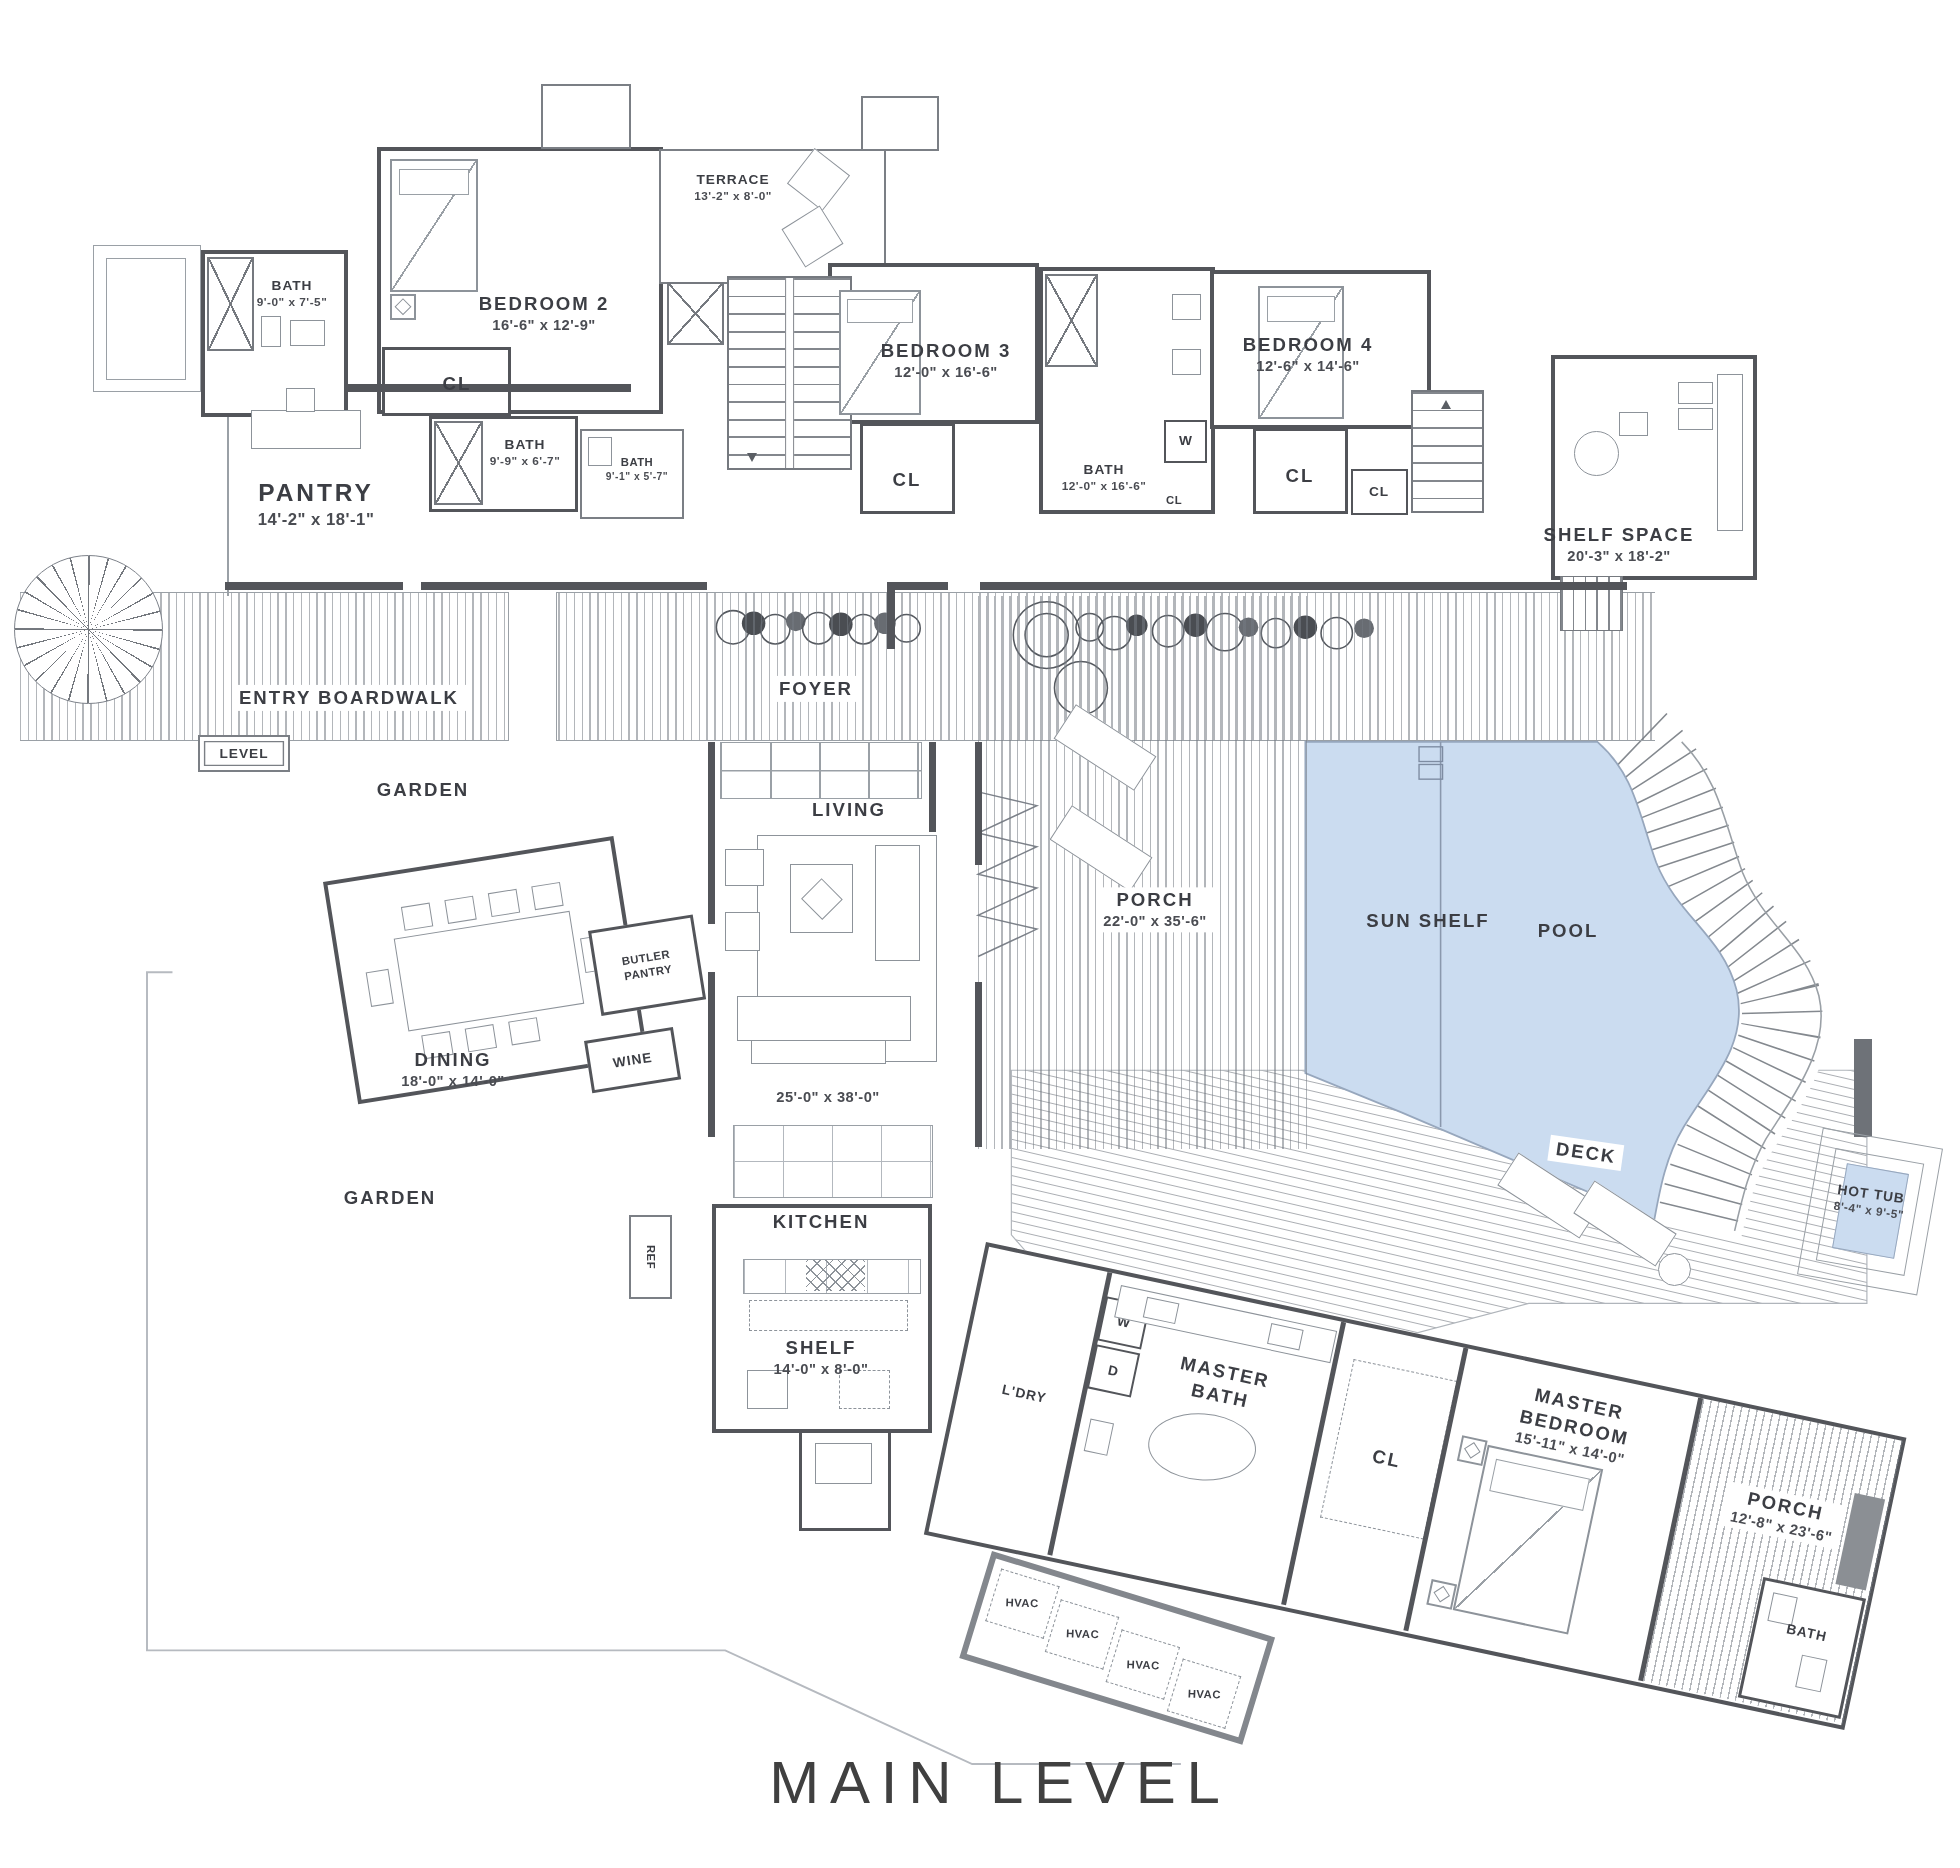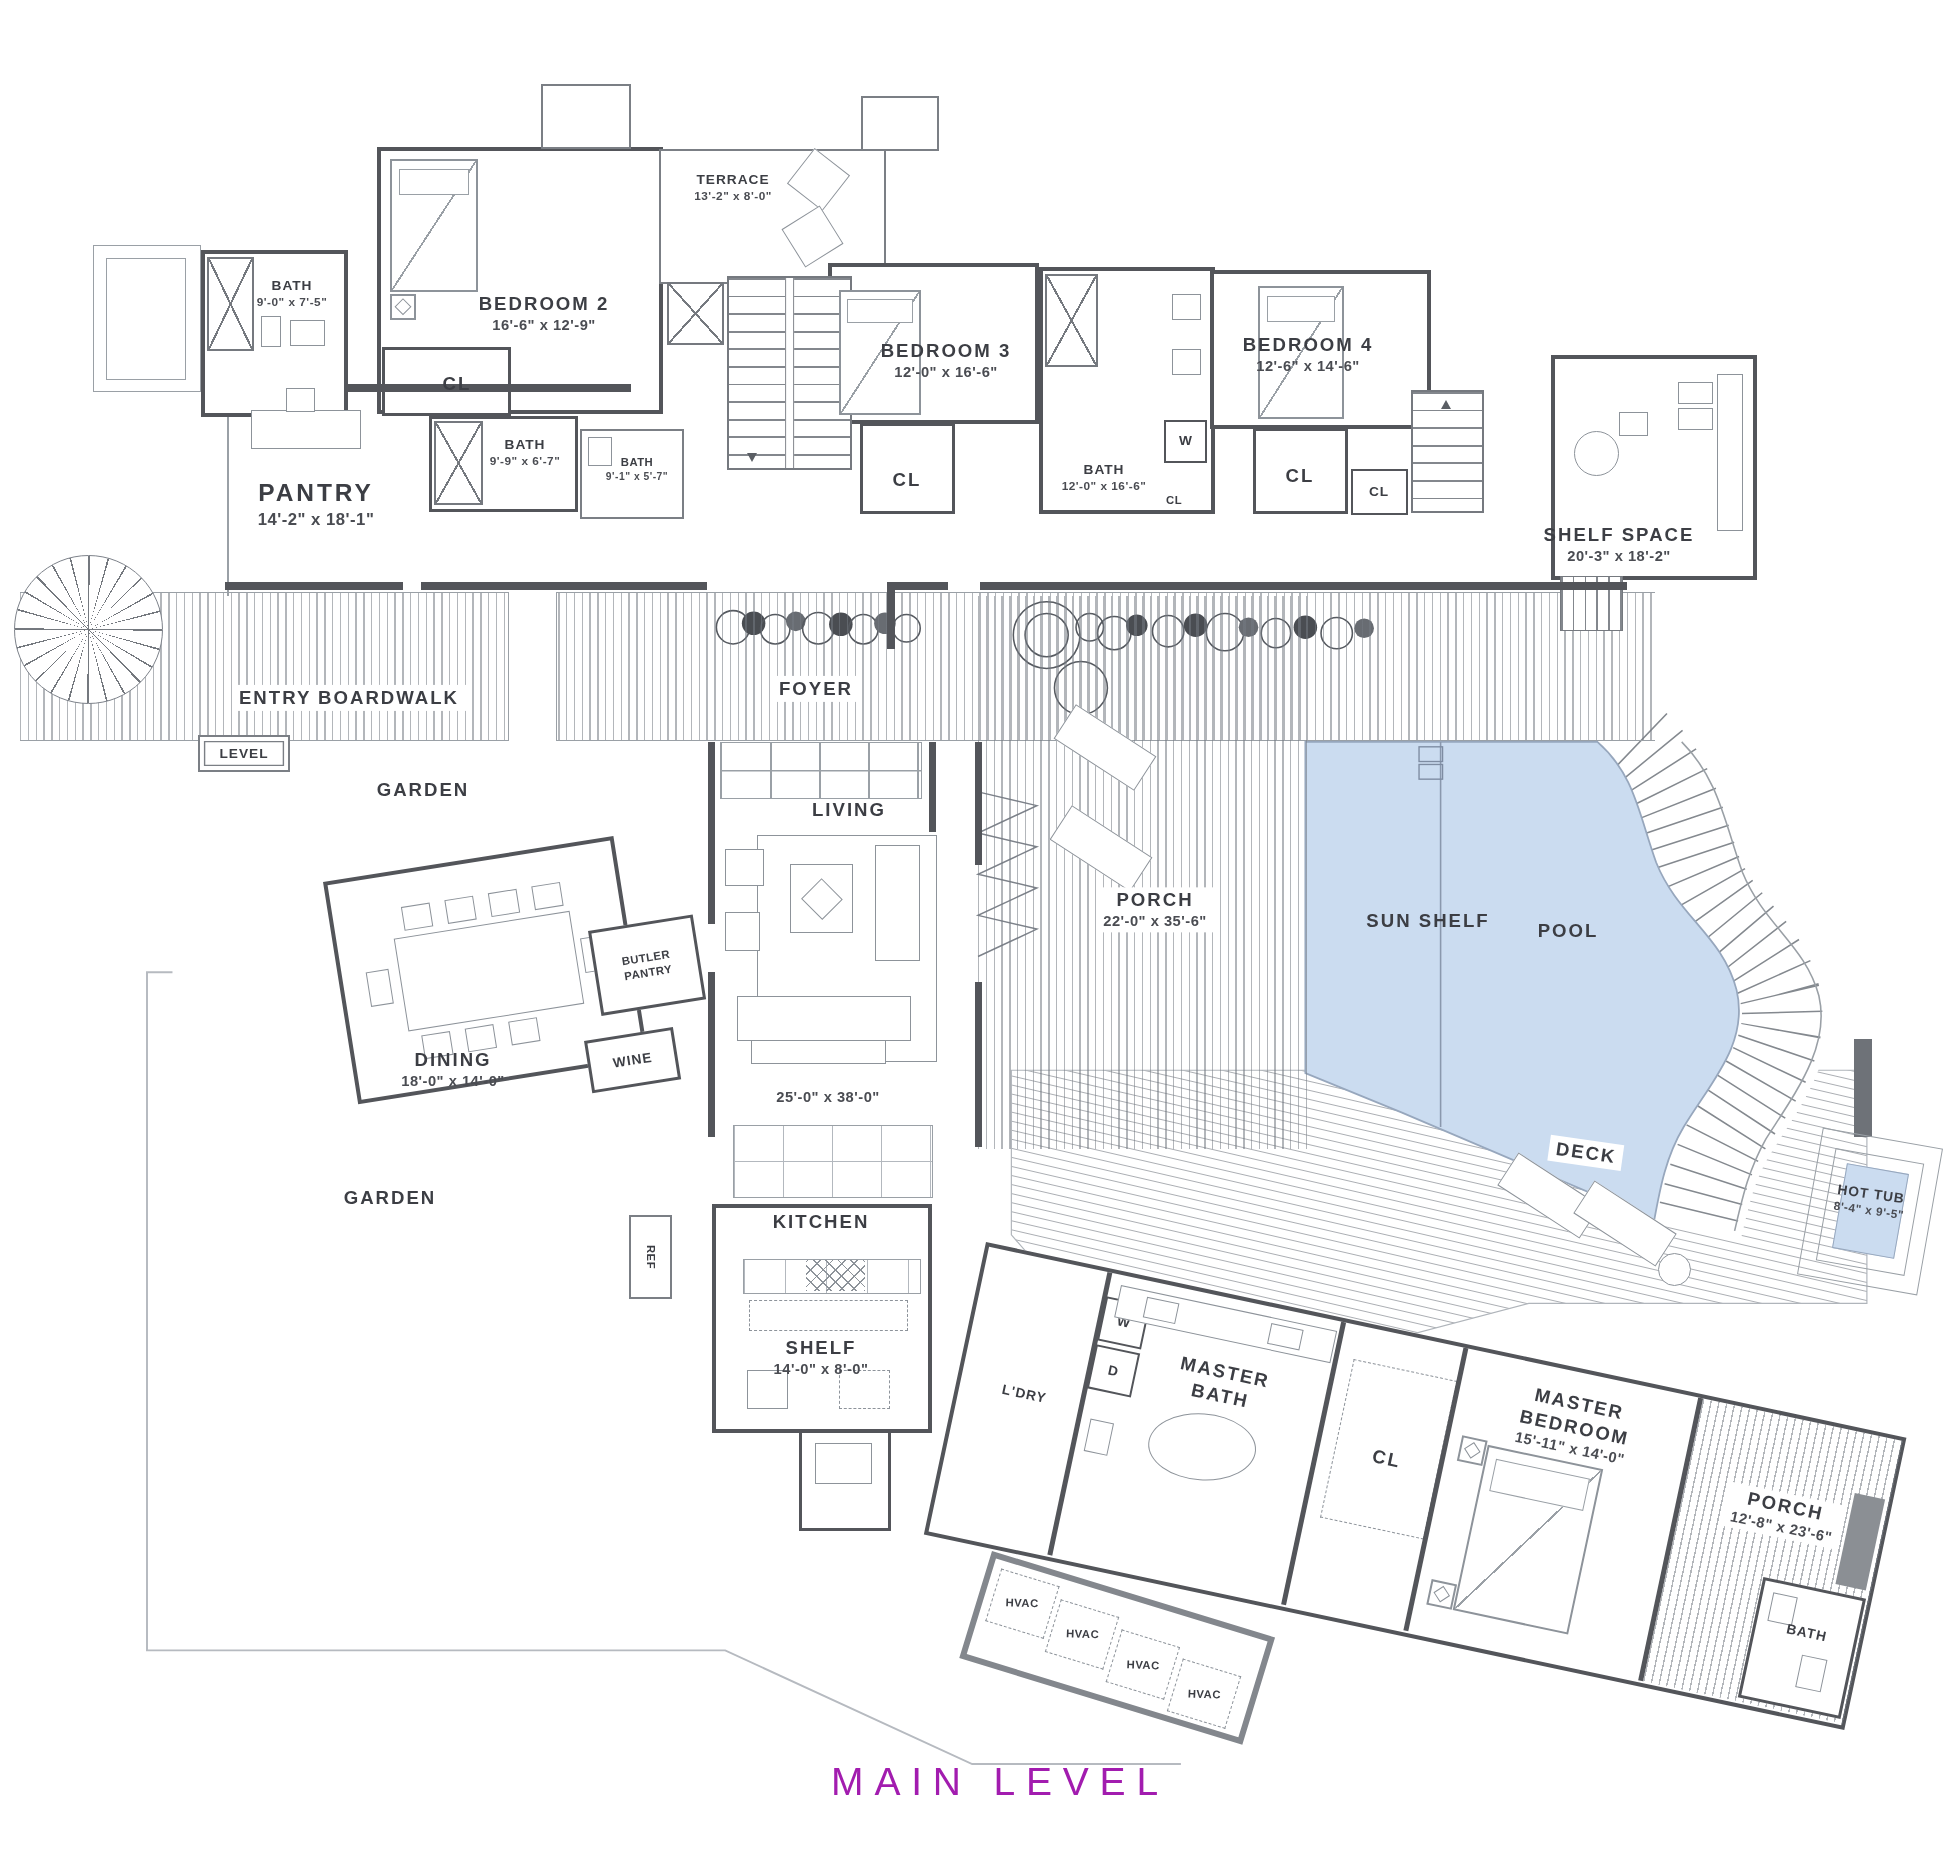--- a/index.html
+++ b/index.html
@@ -48,22 +48,22 @@
   .lbl{position:absolute;transform:translate(-50%,-50%);text-align:center;line-height:1.3;white-space:nowrap;z-index:30;}
   .lbl .n{display:block;font-weight:700;font-size:18.6px;letter-spacing:2px;color:#3c3e44;}
   .lbl .d{display:block;font-weight:600;font-size:14.7px;letter-spacing:0.5px;color:#4a4c52;}
   .lbl.big .n{font-size:24.5px;letter-spacing:2.9px;}
   .lbl.big .d{font-size:16.7px;}
   .lbl.sm .n{font-size:13.7px;letter-spacing:1px;} .lbl.sm .d{font-size:11.8px;}
   .lbl.xs .n{font-size:11.3px;letter-spacing:0.5px;} .lbl.xs .d{font-size:10.3px;}
   .lbl.bg{background:#fff;padding:1px 6.9px;}
   .lbl.wrap{white-space:normal;width:90px;}
   .vert{writing-mode:vertical-rl;}
-  #title{position:absolute;transform:translate(-50%,-50%);font-size:39px;font-weight:400;
-         letter-spacing:10.8px;color:#a21caf;z-index:40;white-space:nowrap;}
+  #title{position:absolute;transform:translate(-50%,-50%);font-size:60px;font-weight:400;
+         letter-spacing:10.8px;color:#404040;z-index:40;white-space:nowrap;}
 </style>
 </head>
 <body>
 
 <div id="canvas">
 
   <svg class="abs" style="left:0;top:0;z-index:5" width="1960" height="1868" viewBox="0 0 2000 1906">
     <defs>
       <pattern id="deckhatch" width="9" height="9" patternUnits="userSpaceOnUse" patternTransform="rotate(103)">
         <line x1="0" y1="0" x2="0" y2="9" stroke="#7d828a" stroke-width="1.3"></line>

